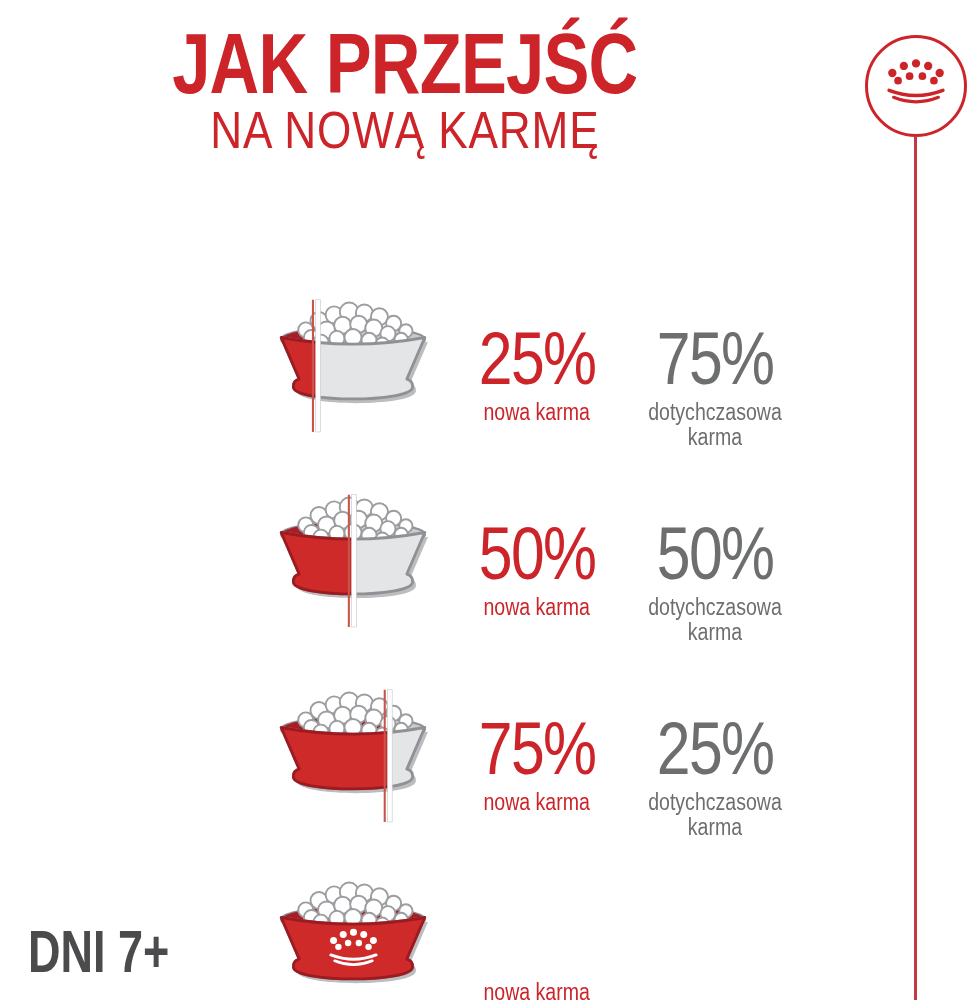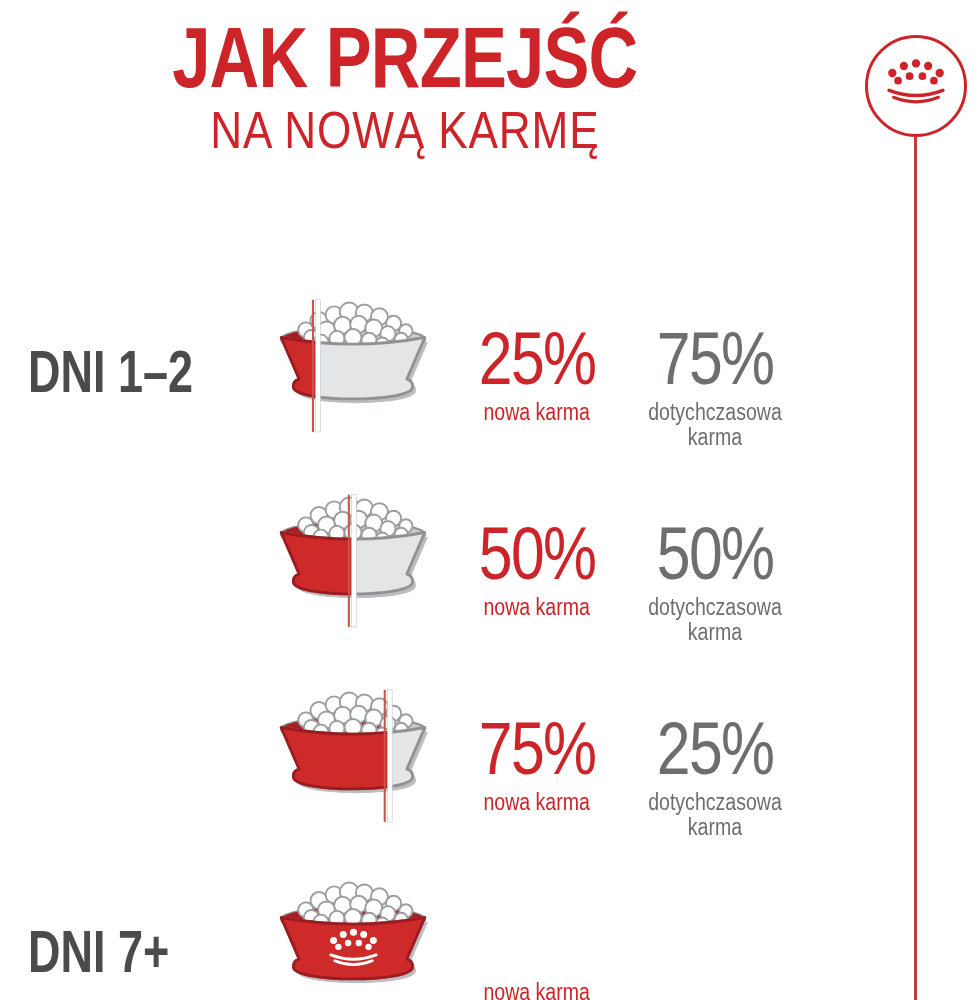--- a/index.html
+++ b/index.html
@@ -8,21 +8,21 @@
   html,body{margin:0;padding:0;}
   body{
     width:980px;height:1000px;position:relative;overflow:hidden;
     background:#ffffff;font-family:"Liberation Sans",sans-serif;
   }
   .cond{display:inline-block;transform:scaleX(0.8);transform-origin:center;}
   .nowrap{white-space:nowrap;}
 
   
   .title1{
-    position:absolute;left:0;top:14px;width:810px;text-align:center;
+    position:absolute;left:0;top:20px;width:810px;text-align:center;
     color:var(--red);font-size:86px;font-weight:700;line-height:1;letter-spacing:-1px;
   }
   .title2{
     position:absolute;left:0;top:104px;width:810px;text-align:center;
     color:var(--red);font-size:52px;font-weight:400;line-height:1;letter-spacing:1px;
   }
   .title2 .cond{transform:scaleX(0.85);}
 
   .logo-circle{position:absolute;left:863px;top:33px;width:106px;height:106px;}
   .brand-line{position:absolute;left:914px;top:136px;width:3px;height:864px;background:#bf3b41;}
@@ -78,21 +78,20 @@
         </g>
         <g stroke="#cc2429" fill="none" stroke-linecap="round">
           <path d="M8,52 Q50,68 92,52" stroke-width="5.5"></path>
           <path d="M15,63 Q50,77 85,63" stroke-width="5"></path>
         </g>
       </g>
     </svg></div>
 <div class="brand-line" style="background: rgb(191, 59, 65);"></div>
 
 <div class="row row-1">
-  <div class="dni"><span class="cond">DNI 1–2</span></div>
   <div class="bowl-wrap"><svg viewBox="0 0 180 150" width="170" height="142">
         <defs>
           <clipPath id="bclip0">
             <rect x="0" y="0" width="52" height="150"></rect>
           </clipPath>
         </defs>
         <path d="M14,48 Q90,62 166,48 L147,92 Q154,94 153,101 C149,117 31,117 27,101 Q26,94 33,92 Z" transform="translate(3.5,4.5)" fill="#bbbdbf"></path>
         <ellipse cx="90" cy="50" rx="76" ry="13" fill="#c9cbcd" stroke="#8f9194" stroke-width="2.5"></ellipse>
         <ellipse cx="90" cy="50" rx="76" ry="13" fill="#a81e24" clip-path="url(#bclip0)"></ellipse>
         <g fill="#ffffff" stroke="#9b9da0" stroke-width="2">

